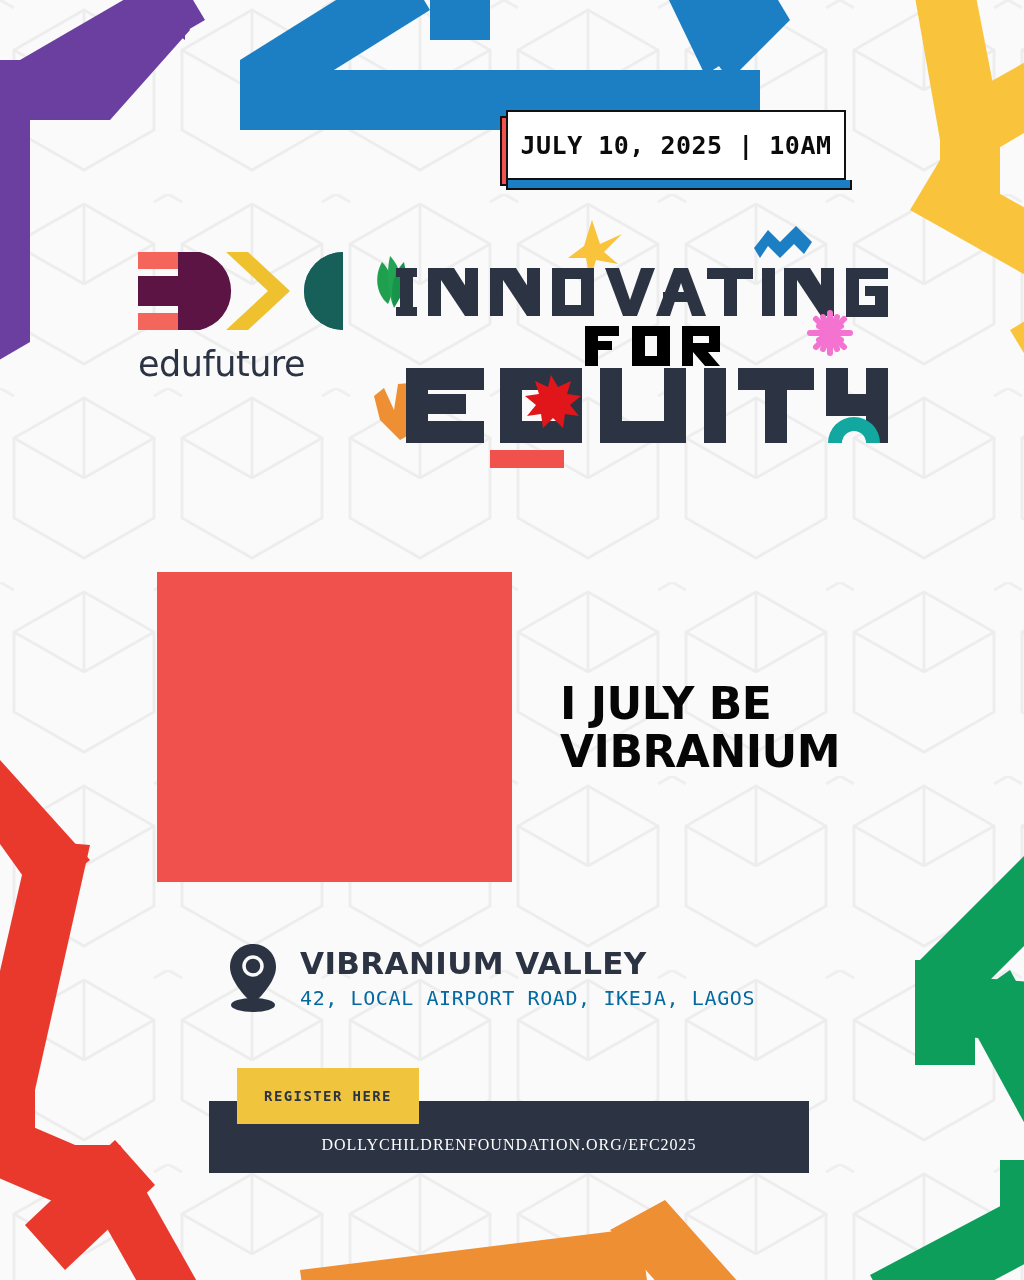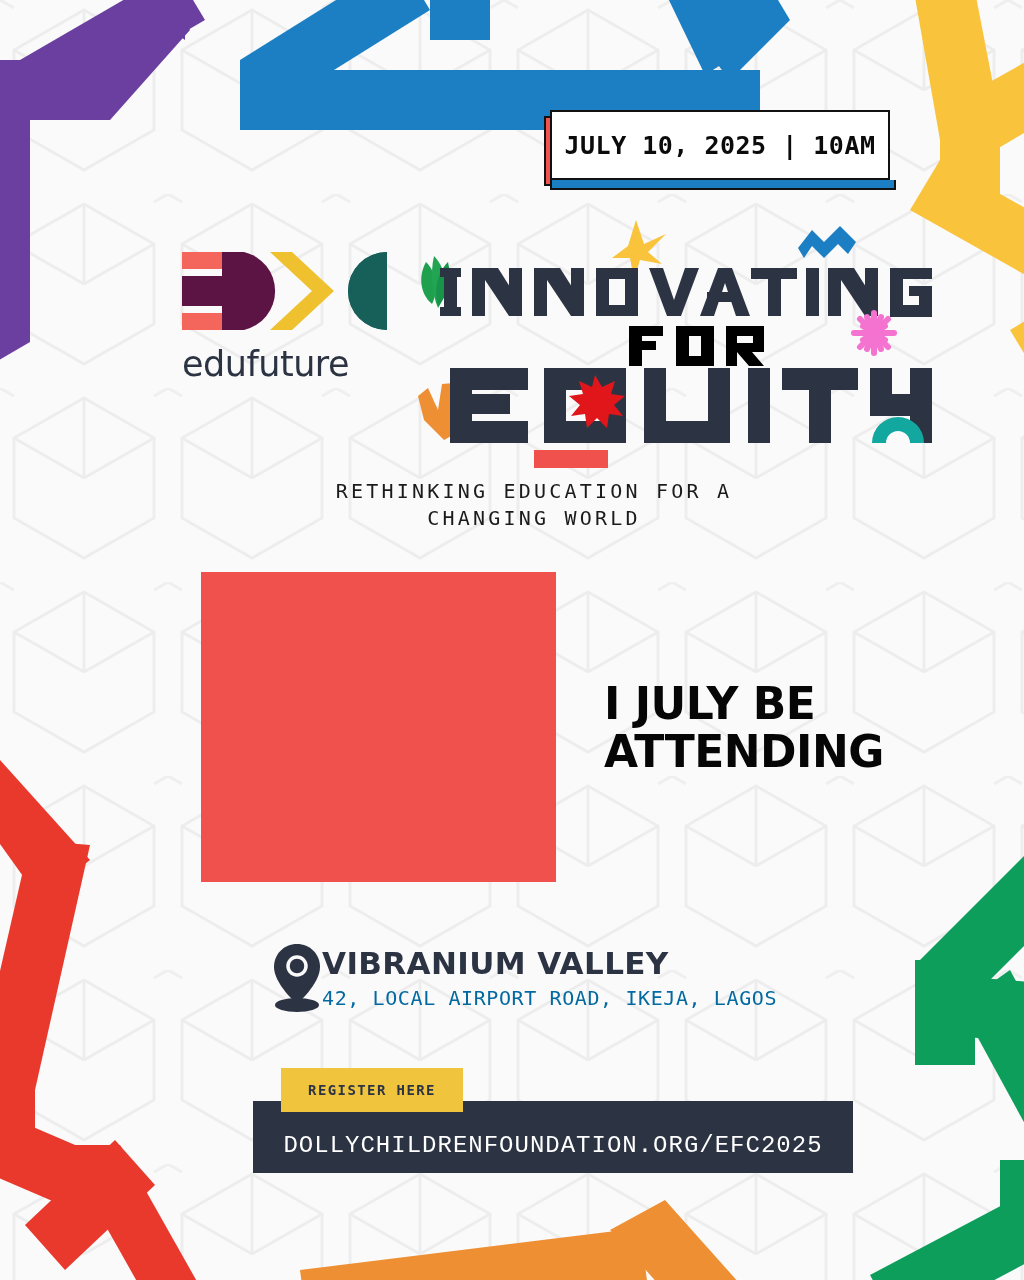--- a/index.html
+++ b/index.html
@@ -9,21 +9,21 @@
     background:#FAFAFA;
     position:relative;
     overflow:hidden;
   }
 
   
   #bg-pattern { position:absolute; inset:0; z-index:0; }
   #corner-art  { position:absolute; inset:0; z-index:1; }
 
   
-  .content { position:absolute; inset:0; z-index:3;margin-left:44px; }
+  .content { position:absolute; inset:0; z-index:3; }
 
   
   .date-wrap{
     position:absolute; left:506px; top:110px; width:340px; height:70px;
   }
   .date-shadow-red{
     position:absolute; left:-6px; top:6px; width:10px; height:70px;
     background:#EF5350; border:2px solid #111; border-right:none;
   }
   .date-shadow-blue{
@@ -73,55 +73,55 @@
   .attending{
     position:absolute; left:560px; top:680px; width:330px;
     font-family:"DejaVu Sans", sans-serif;
     font-weight:bold; font-size:44px; line-height:1.08;
     color:#060606; letter-spacing:-0.5px;
   }
 
   
   .venue{
     position:absolute; left:228px; top:942px;
-    display:flex; align-items:center; 
+    display:flex; align-items:center; gap:22px;
   }
   .venue-text{ padding-top:2px; }
   .venue-name{
     font-family:"DejaVu Sans", sans-serif;
     font-weight:bold; font-size:31px; color:#2C3444;
     letter-spacing:0.4px; line-height:1.1;
   }
   .venue-addr{
     margin-top:6px;
     font-family:"DejaVu Sans Mono", monospace;
     font-size:20px; color:#0369a1; letter-spacing:0.6px;
   }
 
   
   .register{ position:absolute; left:209px; top:1068px; width:600px; height:105px; }
   .register-tab{
-    position:absolute; left:28px; top:0; width:182px; height:44px;
+    position:absolute; left:28px; top:0; width:182px; height:56px;
     background:#F0C43C;
     display:flex; align-items:center; justify-content:center;
     z-index:2;
   }
   .register-tab span{
     font-family:"DejaVu Sans Mono", monospace;
     font-weight:bold; font-size:14px; color:#2C3444; letter-spacing:1.4px;
   }
   .register-bar{
     position:absolute; left:0; top:33px; width:600px; height:72px;
     background:#2C3444;
     display:flex; align-items:center; justify-content:center;
     z-index:1;
   }
   .register-url{
-    font-family:Liberation Mono, monospace;
-    font-size:24px; color:#FFFFFF; letter-spacing:1px;
+    font-family:Liberation Serif, serif;
+    font-size:16px; color:#FFFFFF; letter-spacing:1px;
     padding-top:16px; white-space:nowrap;
   }
 </style>
 </head>
 <body>
 
 <svg id="bg-pattern" width="1024" height="1280" viewBox="0 0 1024 1280">
   <defs>
     <pattern id="cubes" width="168" height="194" patternUnits="userSpaceOnUse">
       <g fill="none" stroke="#EDEDED" stroke-width="3">
@@ -314,30 +314,26 @@
       </g>
 
       <g>
         <path d="M468 225 A26 26 0 0 1 520 225 L506 225 A12 12 0 0 0 482 225 Z" fill="#12A8A0"></path>
       </g>
 
       <rect x="130" y="232" width="74" height="18" fill="#F0514C"></rect>
     </svg>
   </div>
 
-  <div class="subtitle">
-    <div>RETHINKING EDUCATION FOR A</div>
-    <div>CHANGING WORLD</div>
-  </div>
 
   <div class="photo-placeholder"></div>
 
   <div class="attending">
     <div>I JULY BE</div>
-    <div>ATTENDING</div>
+    <div>VIBRANIUM</div>
   </div>
 
   <div class="venue">
     <svg width="50" height="70" viewBox="0 0 50 70">
       <ellipse cx="25" cy="63" rx="22" ry="7" fill="#2C3444"></ellipse>
       <path d="M25 2 C12 2 2 12 2 25 C2 42 25 62 25 62 C25 62 48 42 48 25 C48 12 38 2 25 2 Z" fill="#2C3444"></path>
       <circle cx="25" cy="24" r="9" fill="none" stroke="#FAFAFA" stroke-width="3.5"></circle>
     </svg>
     <div class="venue-text">
       <div class="venue-name">VIBRANIUM VALLEY</div>

